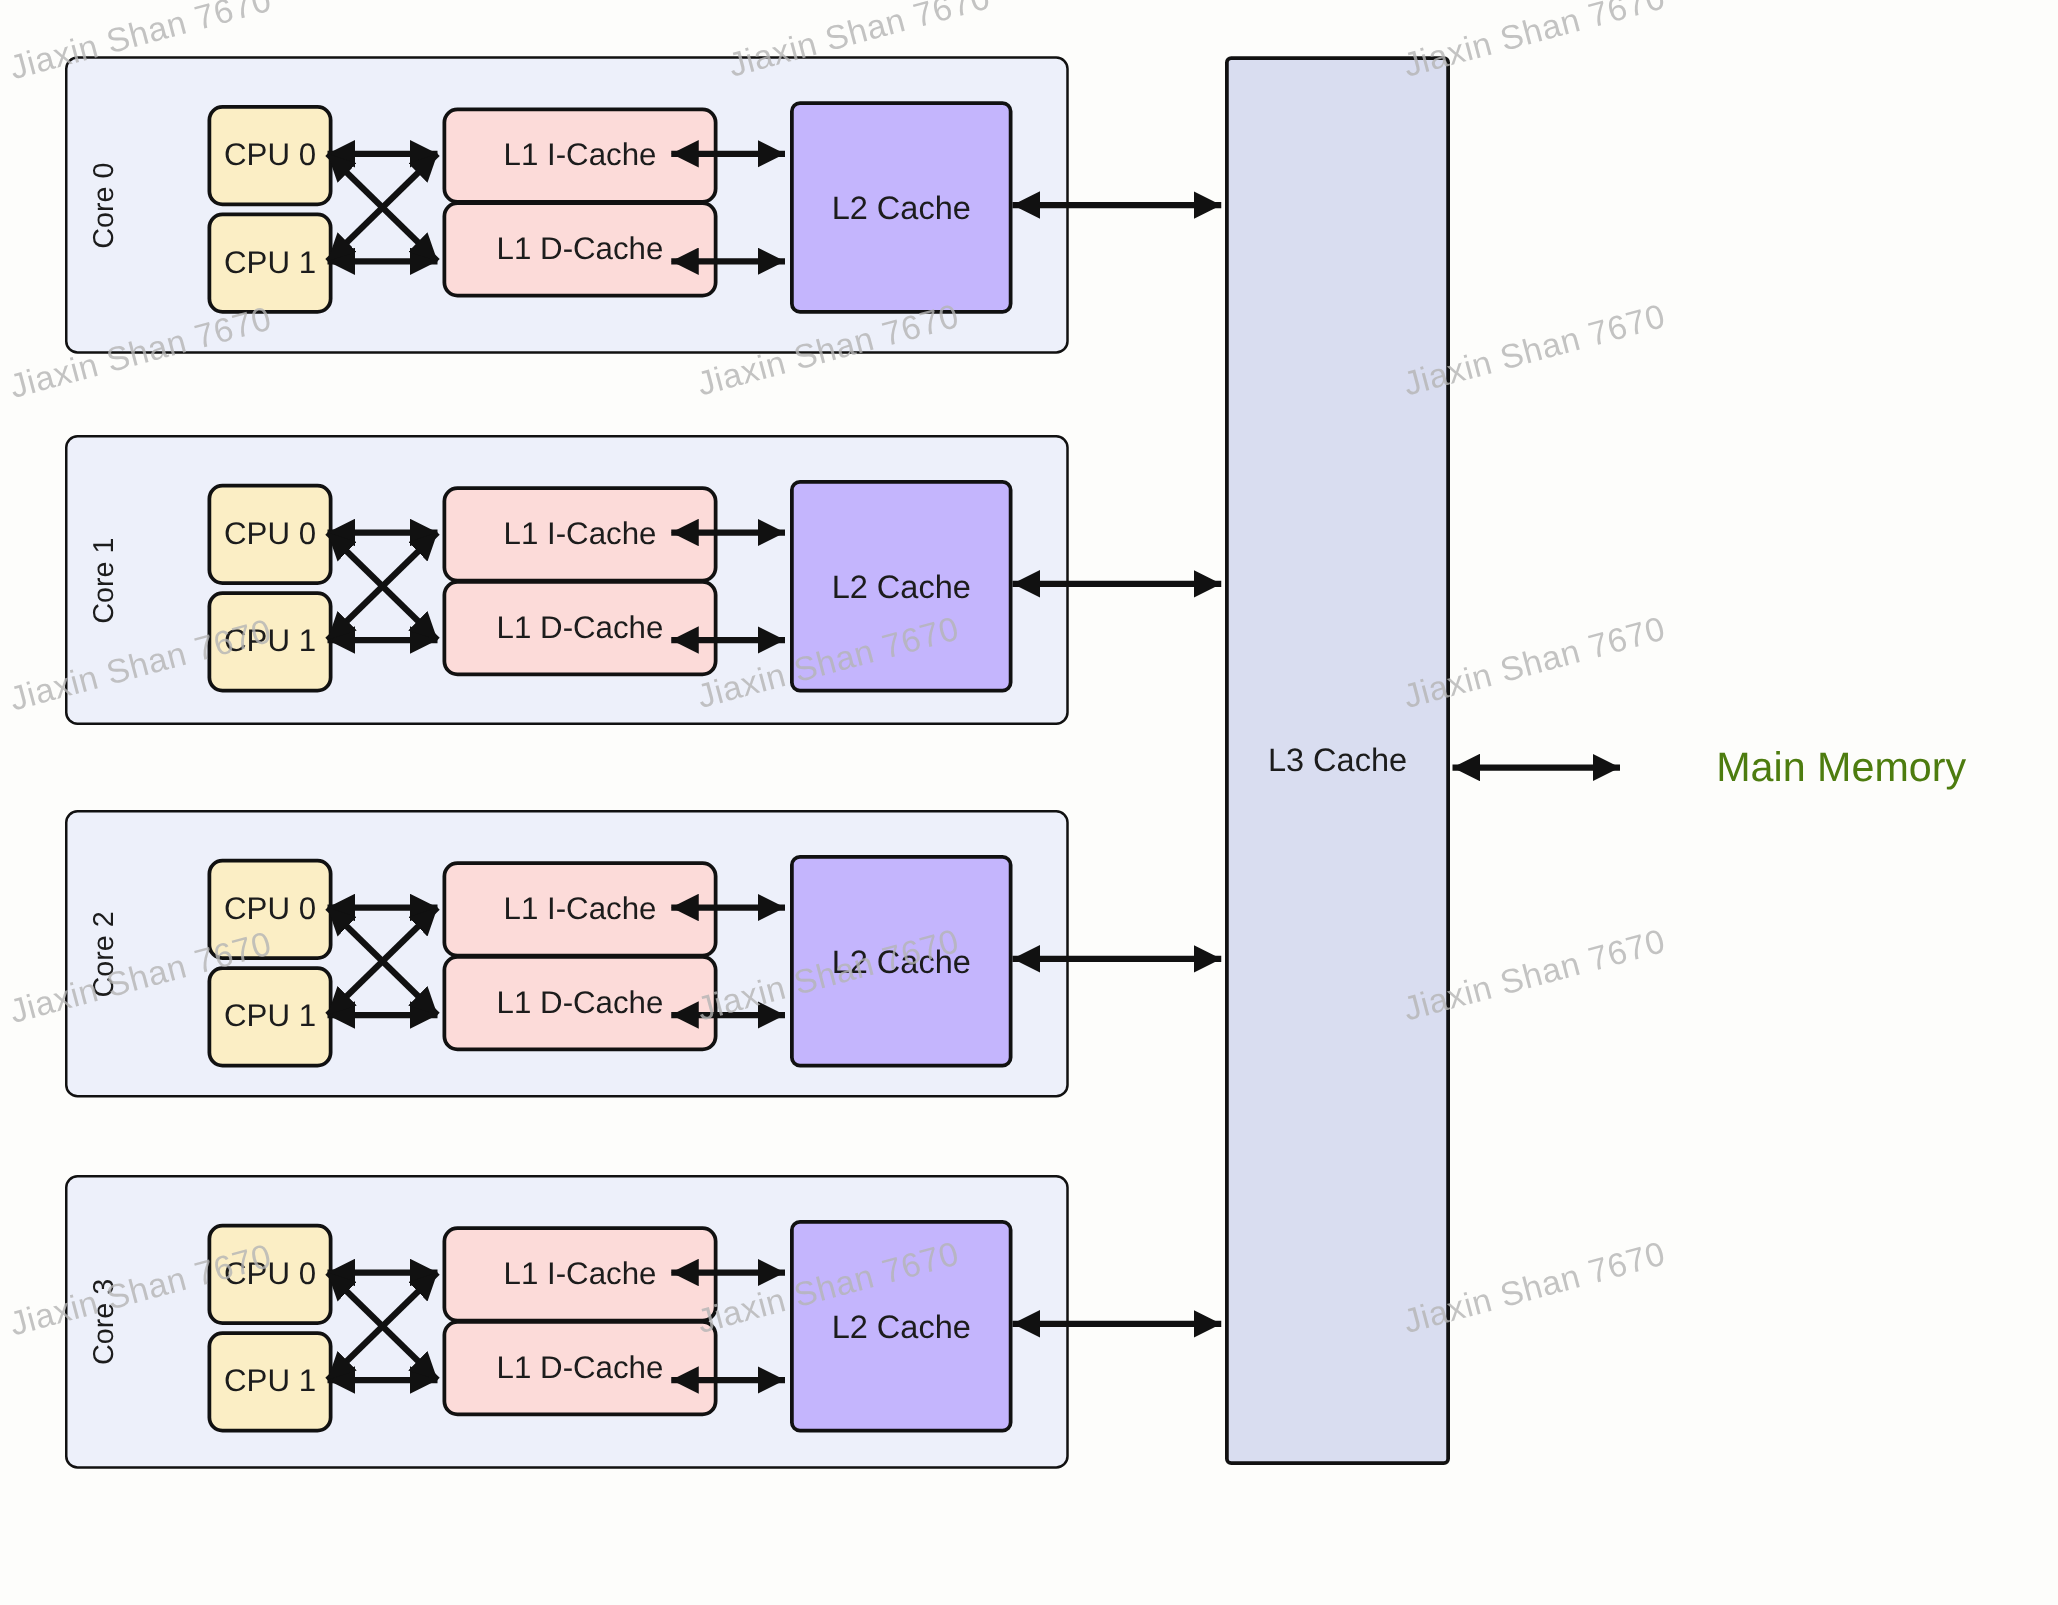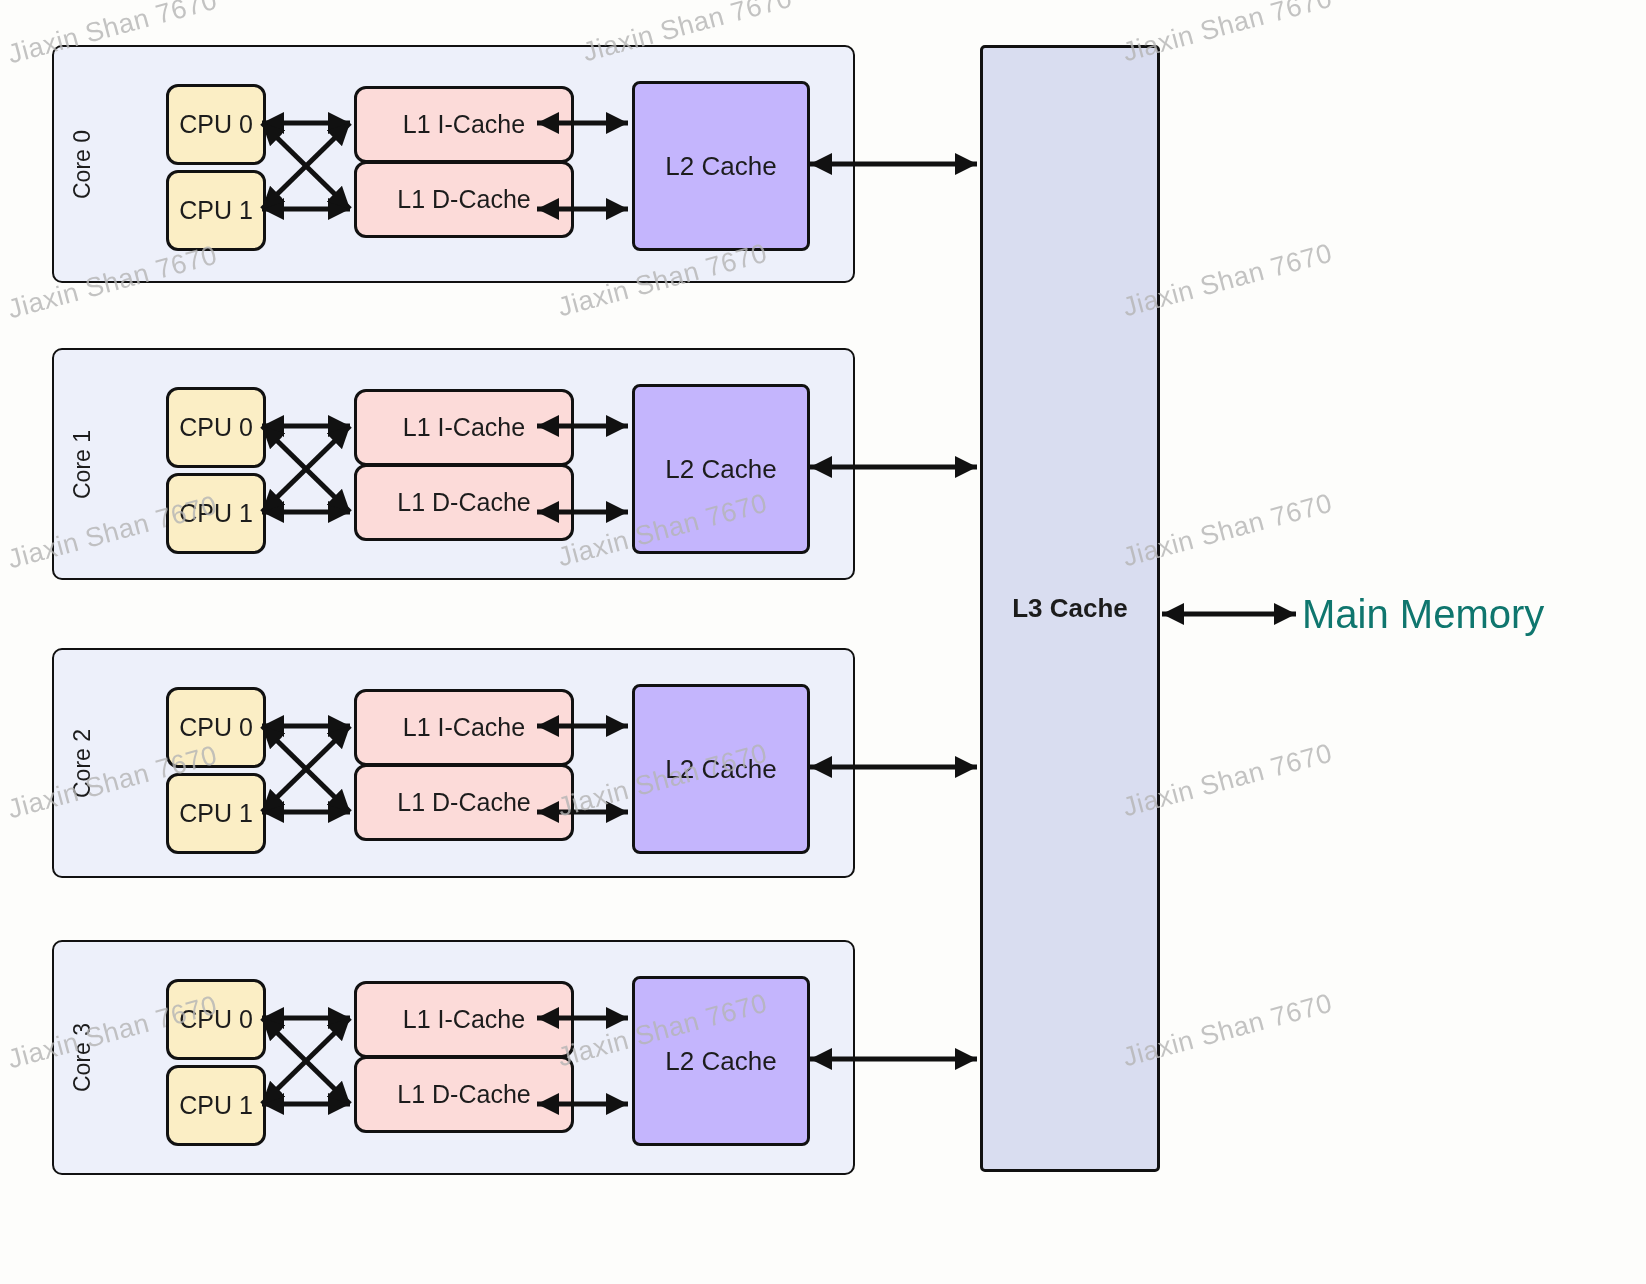--- a/index.html
+++ b/index.html
@@ -28,25 +28,25 @@
     font-size:25px;color:#1c1c1c;text-align:center;
   }
   .cpu{left:112px;width:100px;height:81px;background:#fbeec5;border-radius:12px;}
   .cpu0{top:37px;} .cpu1{top:123px;}
   .l1{left:300px;width:220px;height:77px;background:#fcdbd9;border-radius:12px;}
   .l1i{top:39px;} .l1d{top:114px;}
   .l2{left:578px;top:34px;width:178px;height:170px;background:#c4b5fd;border-radius:8px;font-size:26px;}
   .l3{
     position:absolute;left:980px;top:45px;width:180px;height:1127px;
     background:#d9ddf0;border:3px solid #111;border-radius:5px;box-sizing:border-box;
-    display:flex;align-items:center;justify-content:center;font-size:26px;font-weight:bold;
+    display:flex;align-items:center;justify-content:center;font-size:26px;
   }
   .main-memory{
-    position:absolute;left:1302px;top:591px;height:46px;
-    display:flex;align-items:center;font-size:40px;color:#0f766e;white-space:nowrap;
+    position:absolute;left:1373px;top:591px;height:46px;
+    display:flex;align-items:center;font-size:33px;color:#4d7c0f;white-space:nowrap;
   }
   
   .arrows{position:absolute;left:0;top:0;width:1646px;height:1284px;pointer-events:none;}
   .arrows line{stroke:#111;stroke-width:5;}
   .arrows path{fill:#111;}
   
   .wm{
     position:absolute;font-size:27px;color:#b5b5b5;opacity:.8;
     transform:rotate(-15deg);white-space:nowrap;pointer-events:none;
     letter-spacing:.5px;z-index:50;

